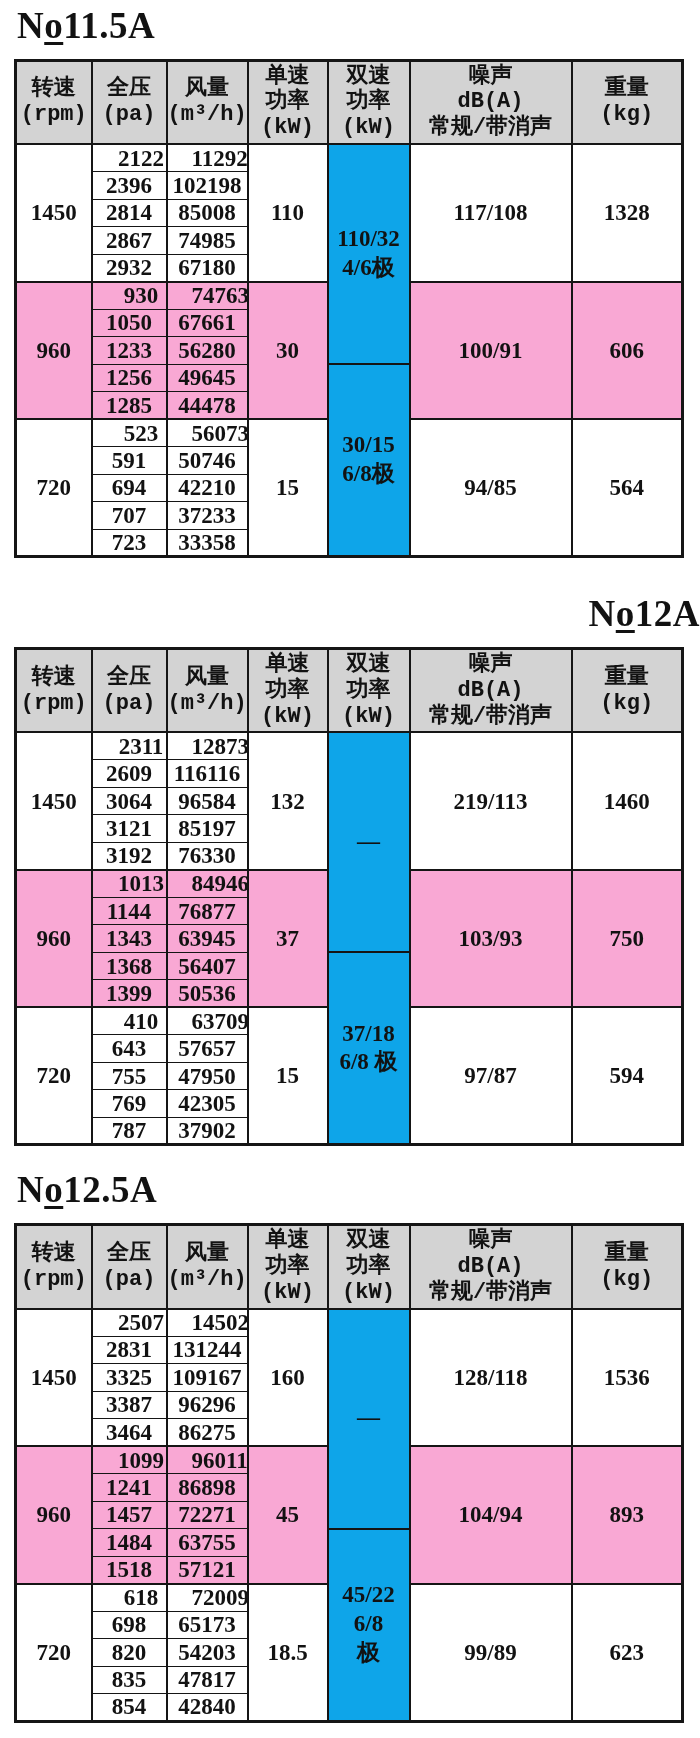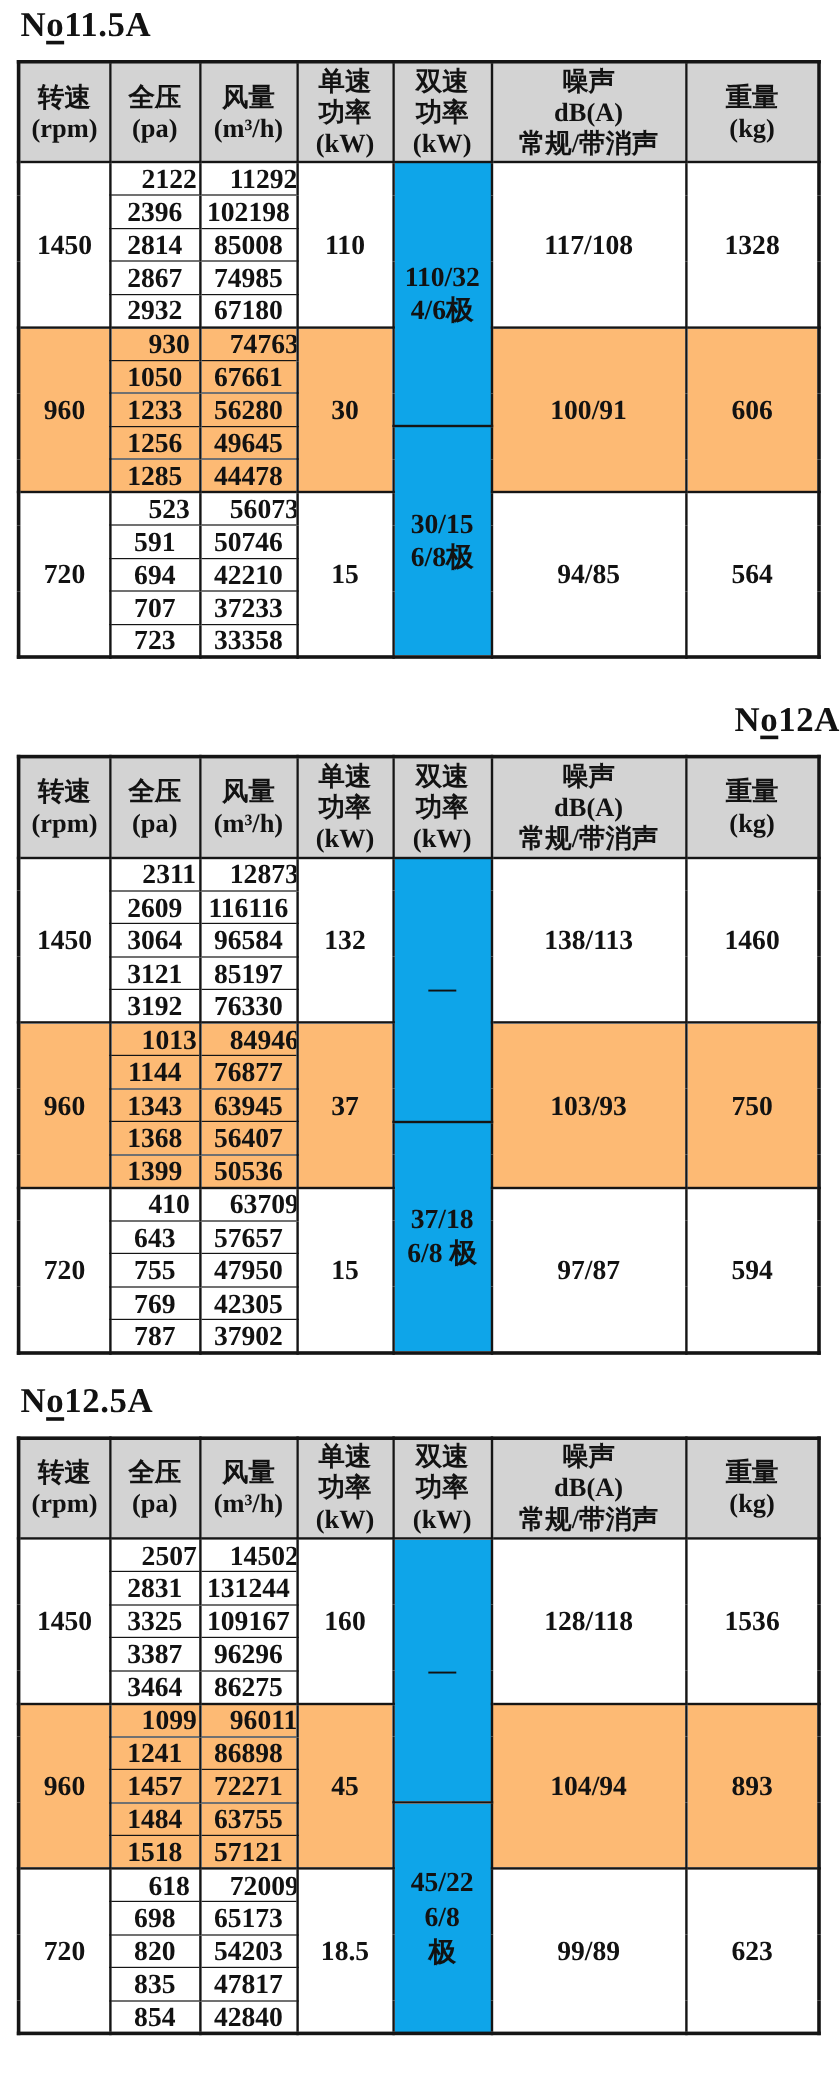--- a/index.html
+++ b/index.html
@@ -7,21 +7,21 @@
   body {
     width: 700px; height: 1738px;
     background: #ffffff;
     color: #121212;
     font-family: "Liberation Serif", "DejaVu Serif", serif;
     overflow: hidden;
   }
   .page { padding: 6px 0 0 14px; }
 
   .model-title {
-    font-size: 29px;
+    font-size: 37px;
     font-weight: 600;
     line-height: 1.1;
     margin: 0 0 12px 3px;
     letter-spacing: 0.5px;
   }
   .model-title .u {
     text-decoration: underline;
     text-decoration-thickness: 2.5px;
     text-underline-offset: 4px;
   }
@@ -34,39 +34,39 @@
     width: 667px;
     border: 3px solid #151515;
   }
   .spec th, .spec td {
     border: 2px solid #151515;
     text-align: center;
     vertical-align: middle;
     padding: 0;
     overflow: hidden;
   }
-  .spec thead tr { height: 84px; }
+  .spec thead tr { height: 84px; font-family: Liberation Mono, monospace; }
   .spec tbody tr { height: 27.5px; }
 
   .spec th {
     background: #d3d3d3;
     font-weight: 700;
     font-size: 22px;
   }
   .spec th .hl { line-height: 1.18; }
 
   .spec td {
     font-weight: 700;
     font-size: 23px;
     line-height: 1;
   }
   td.pair { border-top-width: 1px; border-bottom-width: 1px; }
   td.grp-first { border-top-width: 2px; padding-left: 24px; }
   td.grp-last  { border-bottom-width: 2px; }
-  .shaded { background: #fdba74; }
+  .shaded { background: #f9a8d4; }
   td.dual { background: #0ea5e9; }
   td.dual .dl { line-height: 1.25; }
 </style>
 </head>
 <body>
 
 <div class="page">
 
   <h2 class="model-title"><span>N</span><span class="u">o</span><span>11.5A</span></h2>
   <table class="spec">
@@ -246,21 +246,21 @@
       </thead>
       <tbody>
         <tr>
           <td class="grp" rowspan="5">1450</td>
           <td class="pair grp-first">2311</td>
           <td class="pair grp-first">128730</td>
           <td class="grp" rowspan="5">132</td>
           <td class="grp dual" rowspan="8">
             <div class="dl">—</div>
           </td>
-          <td class="grp" rowspan="5">138/113</td>
+          <td class="grp" rowspan="5">219/113</td>
           <td class="grp" rowspan="5">1460</td>
         </tr>
         <tr>
           <td class="pair">2609</td>
           <td class="pair">116116</td>
         </tr>
         <tr>
           <td class="pair">3064</td>
           <td class="pair">96584</td>
         </tr>

